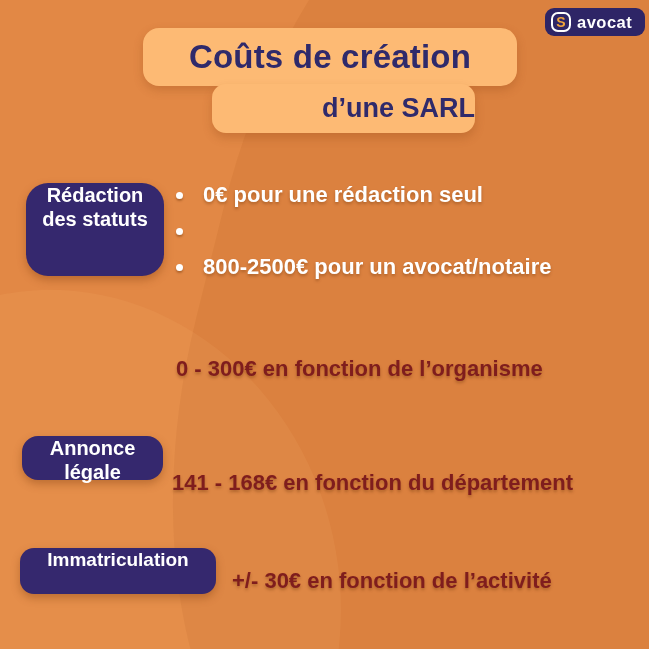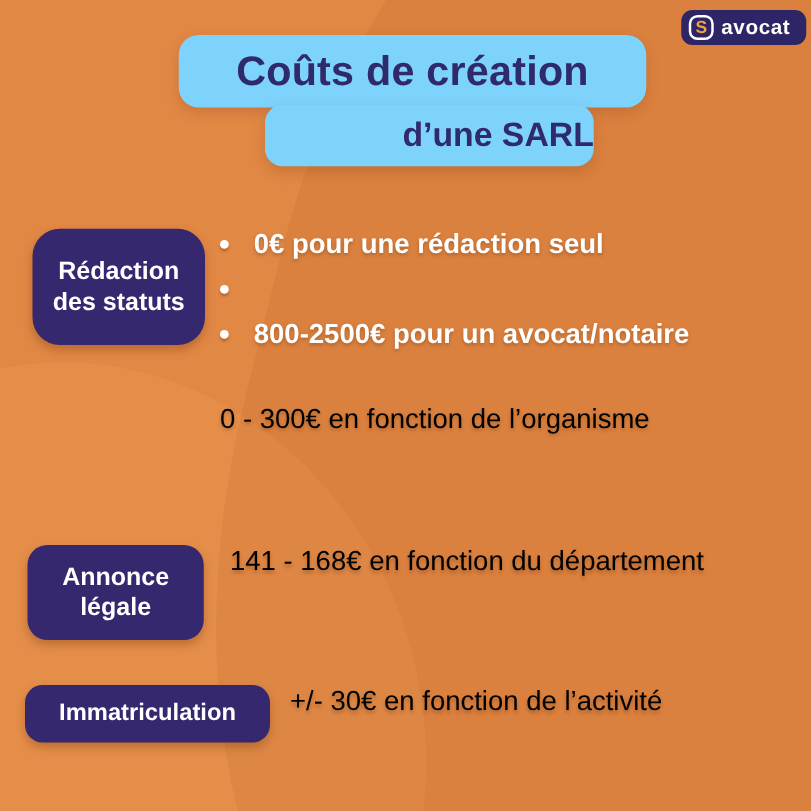--- a/index.html
+++ b/index.html
@@ -60,21 +60,21 @@
     color: #FFFFFF;
     font-weight: bold;
     font-size: 16.5px;
     margin-left: 6px;
     letter-spacing: 0.5px;
   }
 
   
   .title-box {
     position: absolute;
-    background: #7dd3fc;
+    background: #fdba74;
     display: flex; align-items: center; justify-content: center;
     box-shadow: 0 4px 10px rgba(140, 70, 20, 0.28);
   }
   .title-1 {
     left: 143px; top: 28px;
     width: 374px; height: 58px;
     border-radius: 16px;
     z-index: 2;
   }
   .title-2 {
@@ -93,29 +93,29 @@
     color: #2F2A6B; font-weight: bold; font-size: 27px;
     white-space: nowrap;
   }
 
   
   .label-box {
     position: absolute;
     background: #35286E;
     color: #FFFFFF;
     font-weight: bold;
-    display: flex; align-items: center; justify-content: center;
+    display: flex; justify-content: center;
     text-align: center;
     box-sizing: border-box;
     box-shadow: 0 4px 8px rgba(115, 52, 10, 0.35);
     line-height: 1.22;
   }
   .label-1 { left: 26px;  top: 183px; width: 138px; height: 93px; border-radius: 22px; font-size: 20px; padding: 0 4px; }
   .label-2 { left: 22px;  top: 322px; width: 141px; height: 60px; border-radius: 16px; font-size: 20px; padding: 0 8px; }
-  .label-3 { left: 22px;  top: 436px; width: 141px; height: 76px; border-radius: 16px; font-size: 20px; padding: 0 8px; }
+  .label-3 { left: 22px;  top: 436px; width: 141px; height: 44px; border-radius: 16px; font-size: 20px; padding: 0 8px; }
   .label-4 { left: 20px;  top: 548px; width: 196px; height: 46px; border-radius: 14px; font-size: 19px; padding: 0 8px; white-space: nowrap; }
 
   
   .bullets {
     position: absolute;
     left: 176px; top: 177px;
     margin: 0; padding: 0;
     list-style: none;
     width: 470px;
   }
@@ -130,27 +130,27 @@
     width: 7px; height: 7px;
     background: #FFFFFF; border-radius: 50%;
     margin-right: 20px;
     flex: 0 0 auto;
     box-shadow: 0 2px 2px rgba(100, 48, 8, 0.38);
   }
 
   
   .value-row {
     position: absolute;
-    display: flex; align-items: flex-start;
-    color: #000000; font-weight: normal; font-size: 22px;
+    display: flex; align-items: flex-end;
+    color: #7f1d1d; font-weight: bold; font-size: 22px;
     text-shadow: 0 2px 3px rgba(100, 48, 8, 0.38);
     white-space: nowrap;
   }
   .value-2 { left: 176px; top: 322px; height: 60px; }
-  .value-3 { left: 172px; top: 436px; height: 60px; margin-left: 12px; }
+  .value-3 { left: 172px; top: 436px; height: 60px; }
   .value-4 { left: 232px; top: 548px; height: 46px; }
 </style>
 </head>
 <body>
 
 <div class="canvas">
   <div class="bg-shape shape-right"></div>
   <div class="bg-shape shape-left"></div>
 
   <div class="logo-badge">

